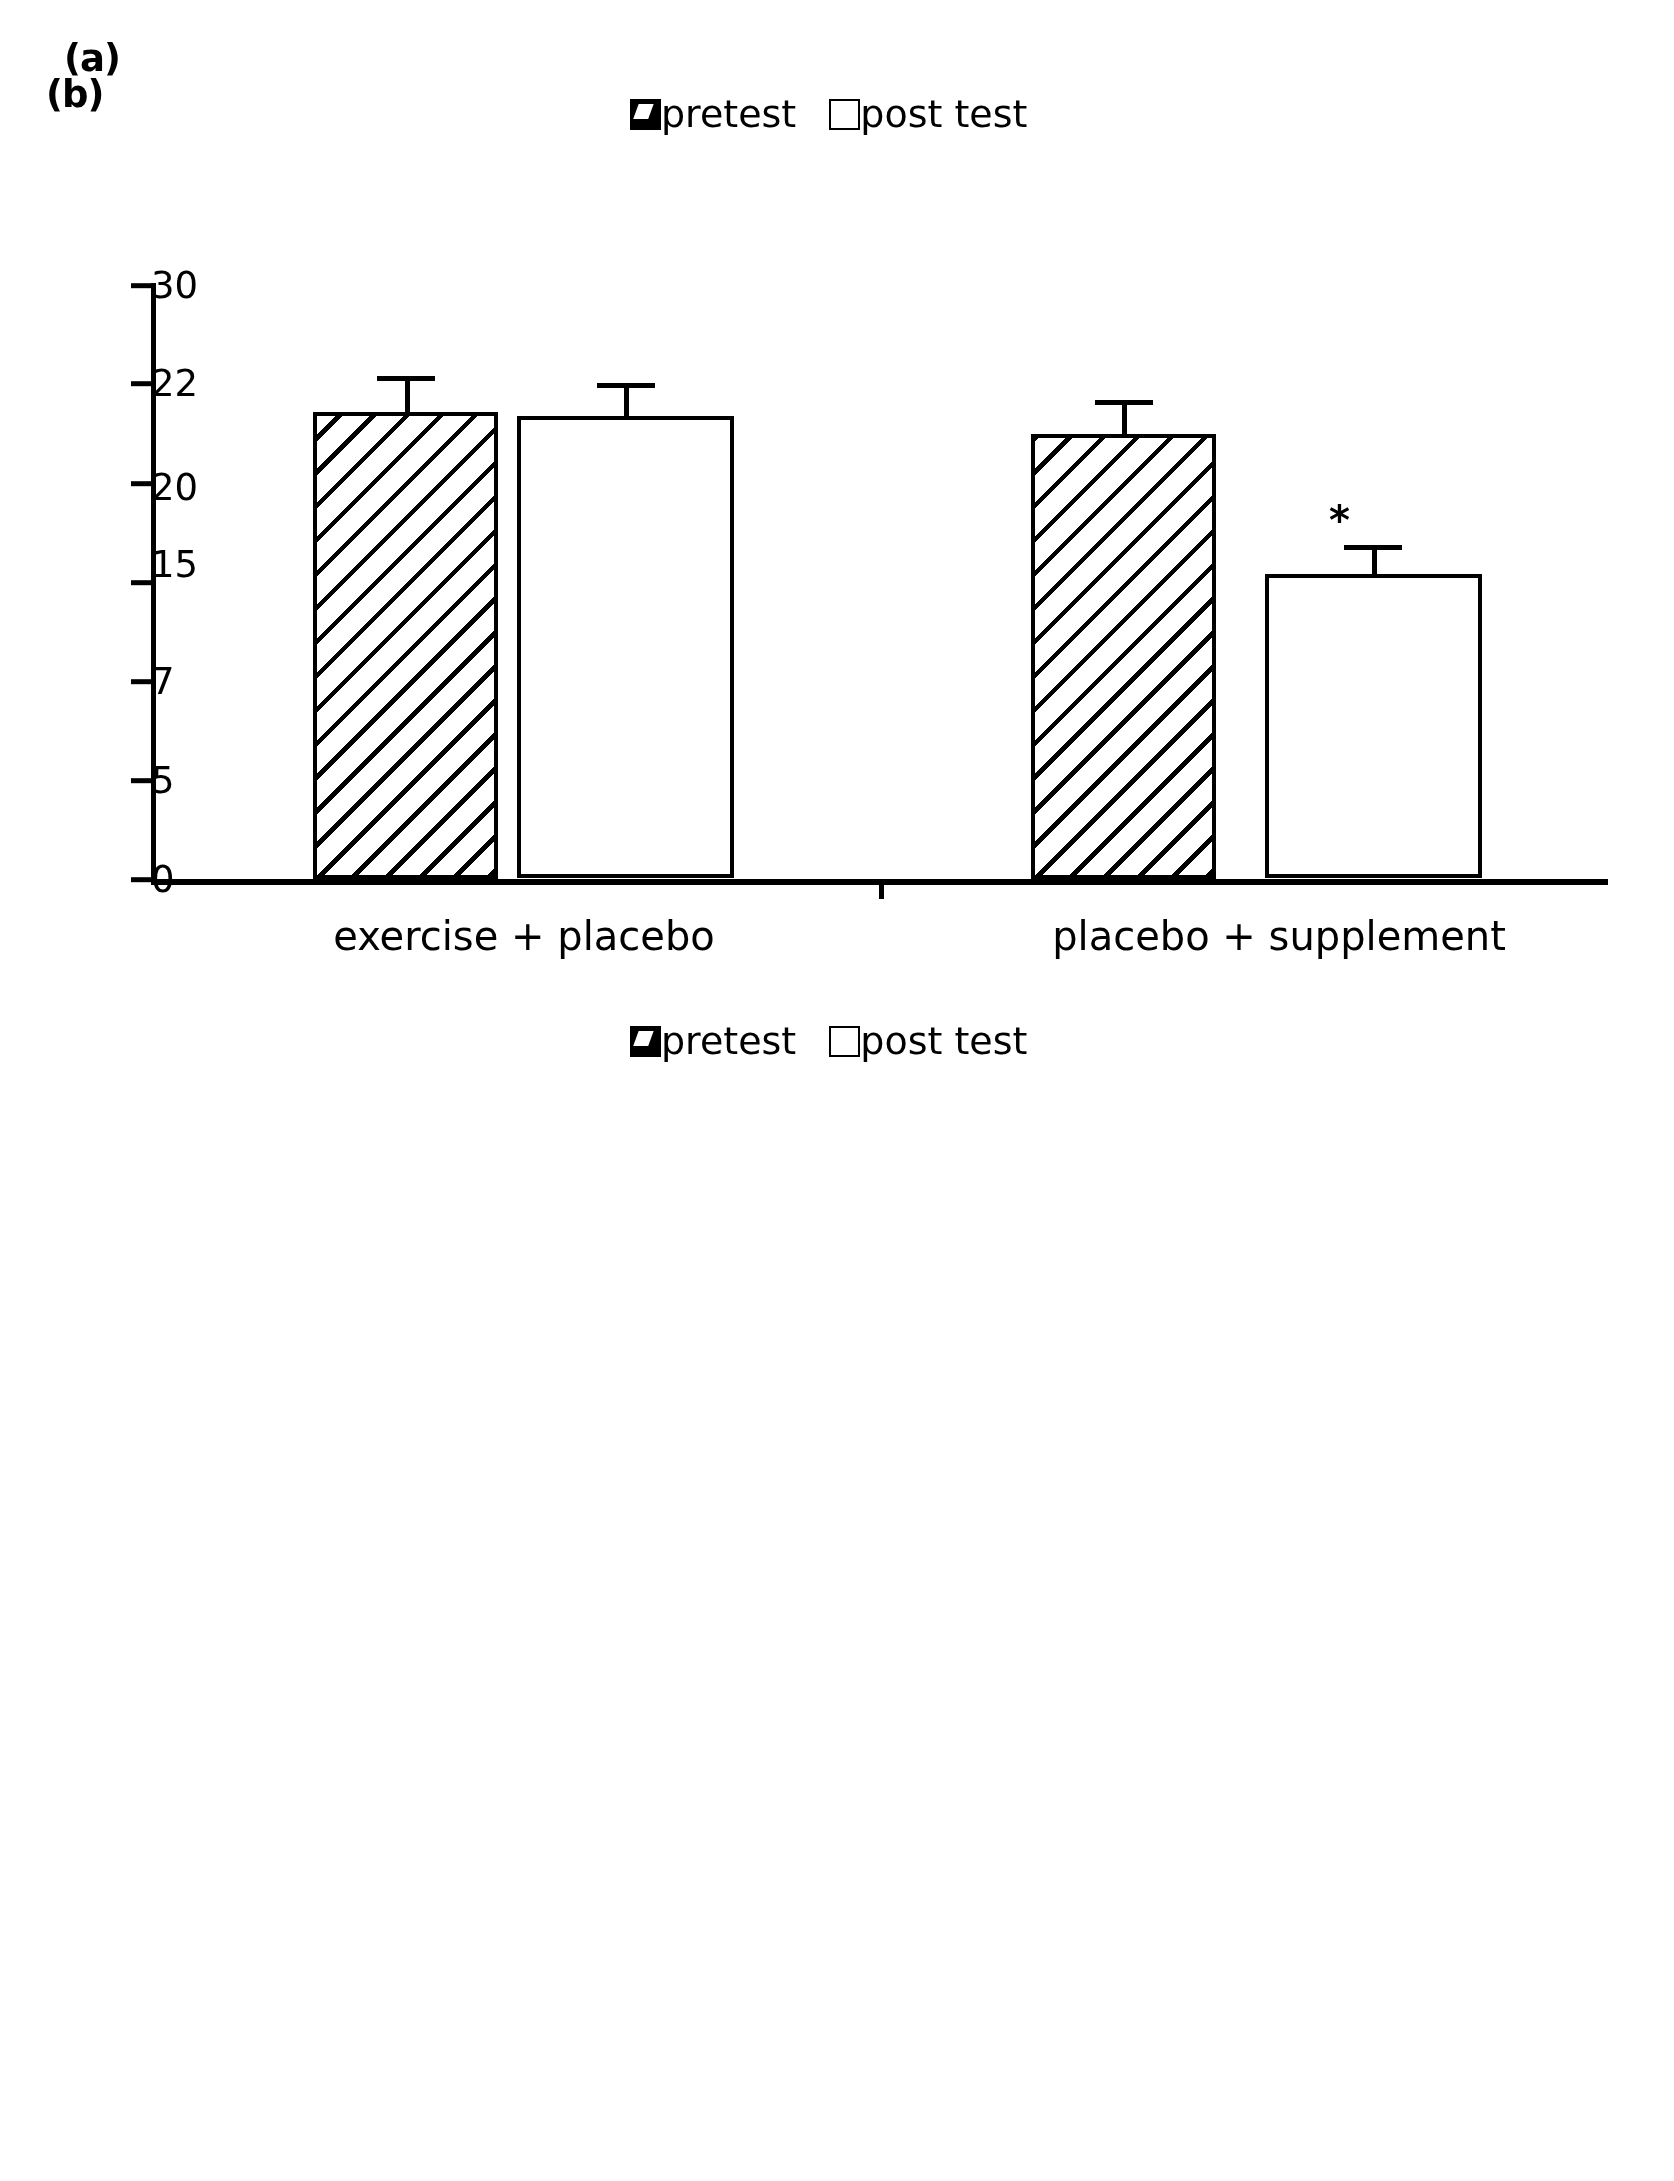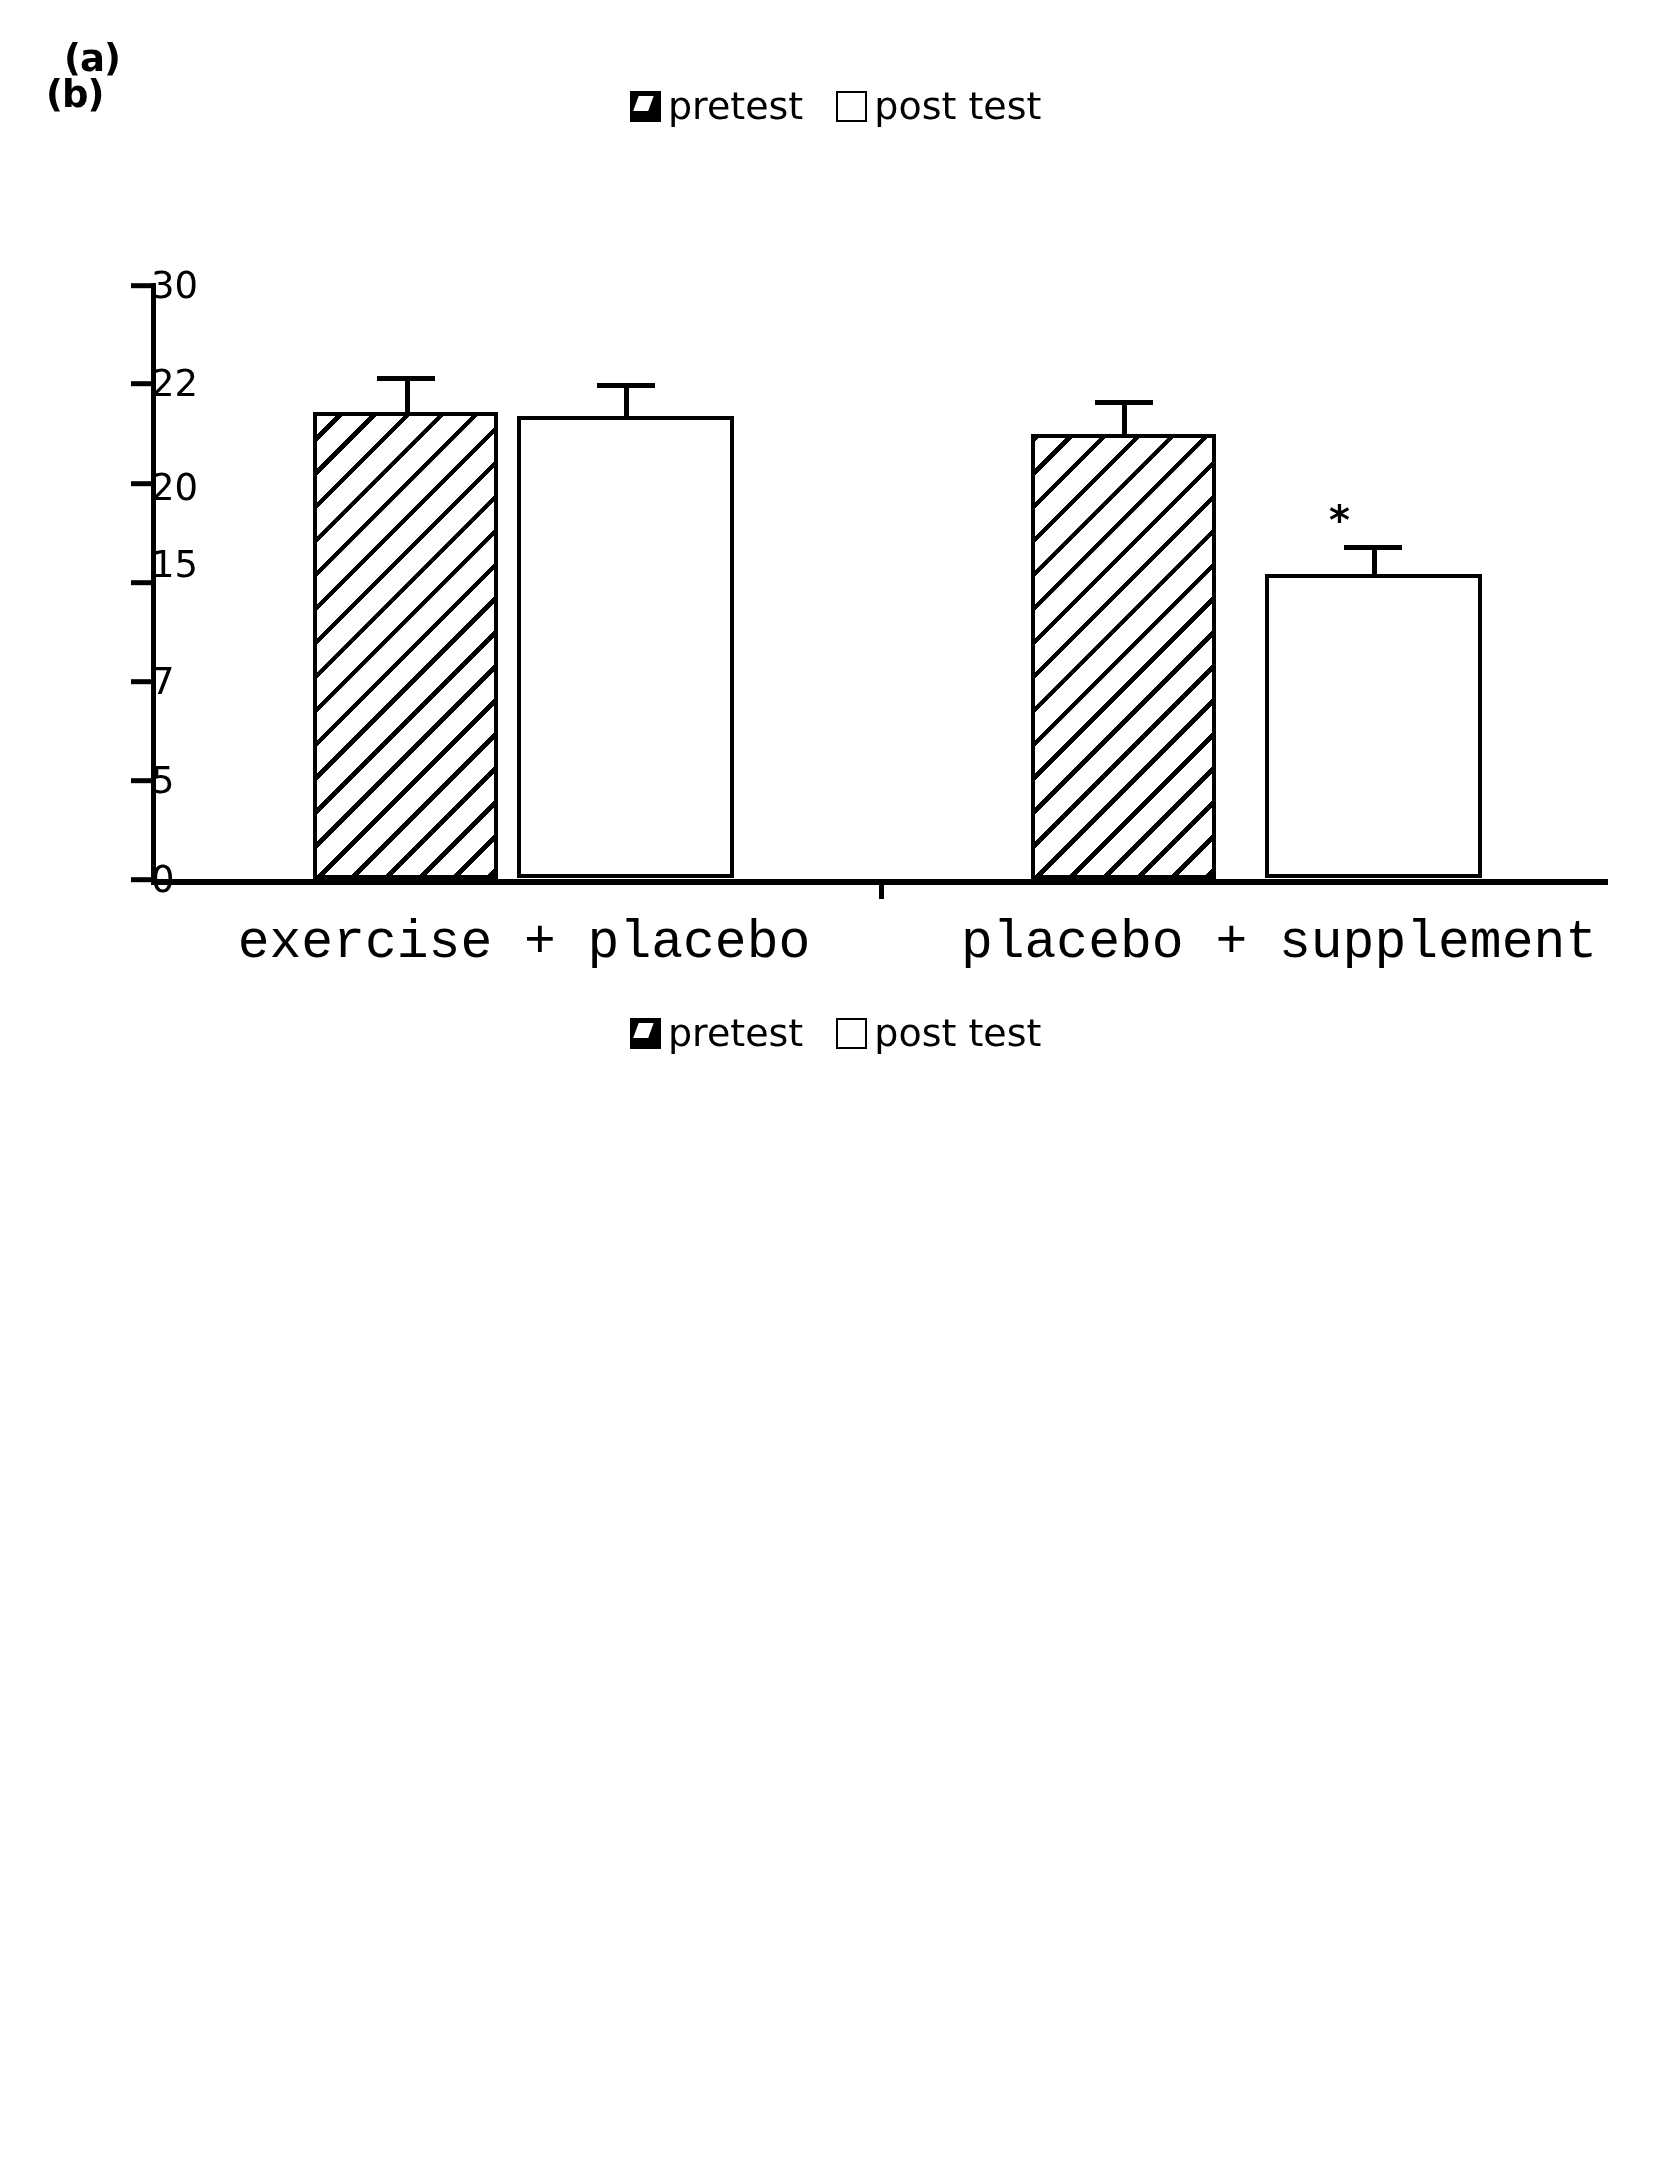--- a/index.html
+++ b/index.html
@@ -39,21 +39,22 @@
     display: flex;
     align-items: center;
     gap: 33px;
   }
   #panel-a .legend { left: 630px; top: 87px; }
   #panel-b .legend { left: 630px; top: 1001px; }
 
   .legend-item {
     display: flex;
     align-items: center;
-    gap: 7px;
+    gap: 0;
+    margin-top: 8px;
   }
   .legend-swatch {
     width: 31px;
     height: 31px;
     border: 2.7px solid #000;
     box-sizing: border-box;
     display: inline-block;
   }
   .legend-swatch.hatch {
     background-color: #000;
@@ -139,25 +140,24 @@
 
   .star {
     position: absolute;
     font-size: 40px;
     line-height: 1;
     font-weight: bold;
   }
 
   .group-label {
     position: absolute;
-    font-size: 53px;
+    font-size: 40px;
     white-space: nowrap;
     text-align: left;
     transform: translateX(-50%);
-    font-family: Liberation Mono, monospace;
   }
 
   .x-divider {
     position: absolute;
     width: 4.6px;
     height: 20px;
     background: #000;
   }
 </style>
 </head>

